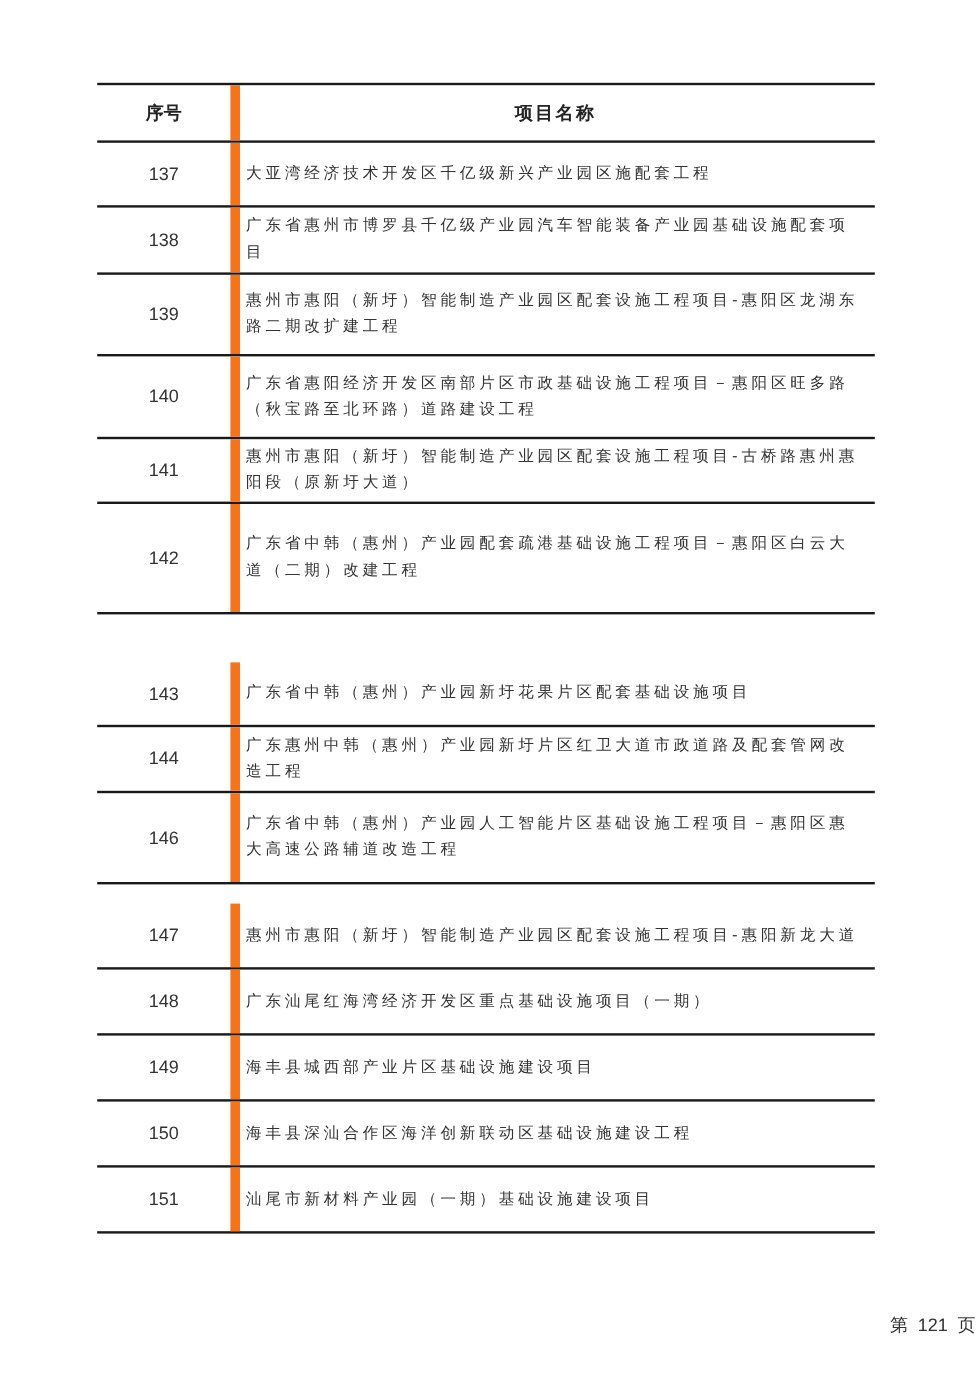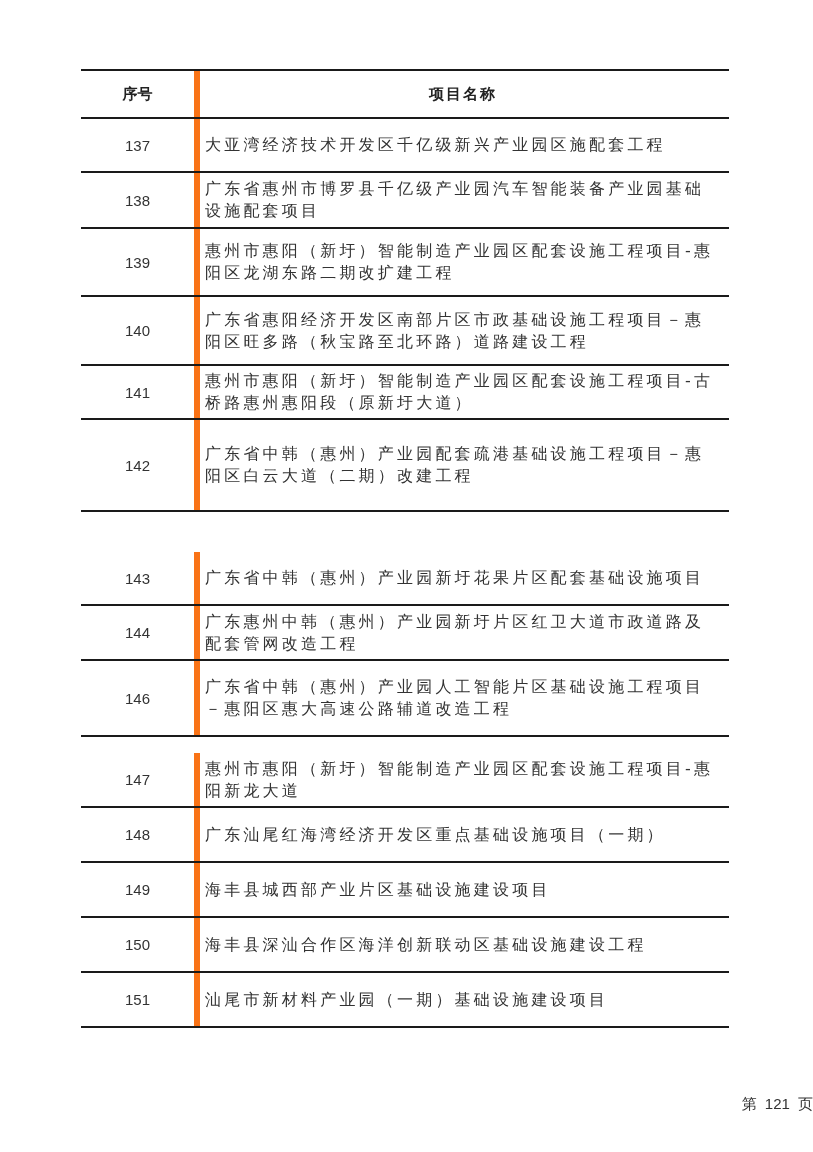--- a/index.html
+++ b/index.html
@@ -23,36 +23,36 @@
       border-top: 2px solid #1a1a1a;
     }
     .row {
       display: flex;
       border-bottom: 2px solid #1a1a1a;
       box-sizing: border-box;
     }
     .cell-no {
       width: 119px;
       flex: 0 0 119px;
-      border-right: 6px solid #f97316;
+      border-right: 8px solid #f97316;
       display: flex;
       align-items: center;
       justify-content: center;
       font-family: "Liberation Sans", "DejaVu Sans", sans-serif;
       font-size: 15px;
       color: #333333;
       box-sizing: border-box;
       text-align: center;
     }
     .cell-name {
       flex: 1;
       display: flex;
       align-items: center;
       padding: 0 8px 0 5px;
-      font-size: 16px;
+      font-size: 13px;
       line-height: 22px;
       letter-spacing: 3.2px;
       color: #333333;
       box-sizing: border-box;
     }
     .header .cell-no,
     .header .cell-name {
       font-weight: bold;
       font-size: 15px;
       color: #222222;

